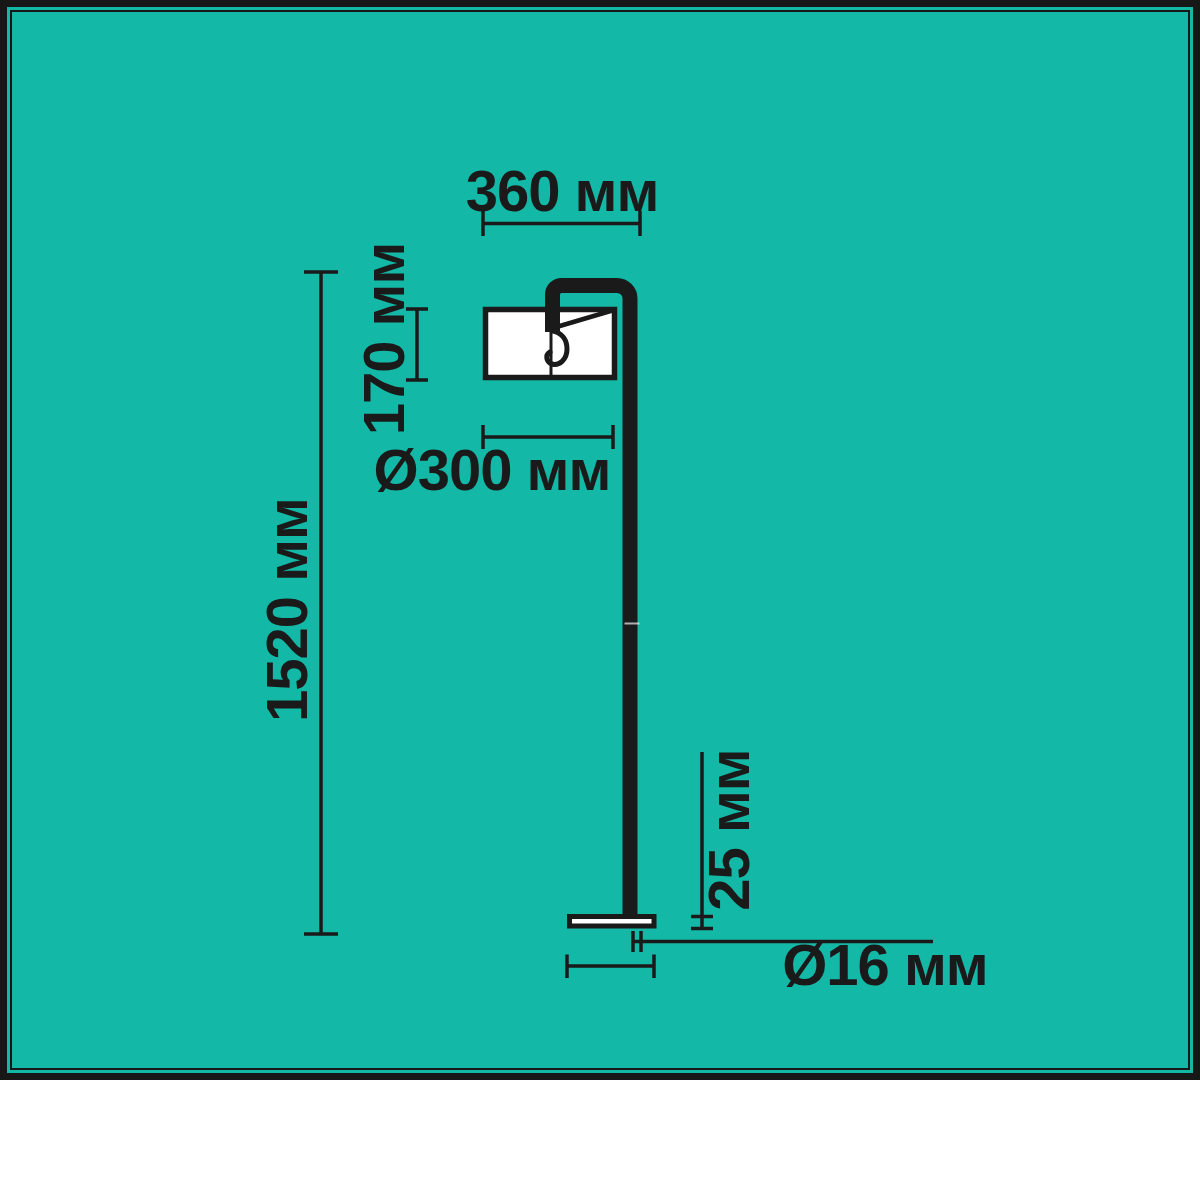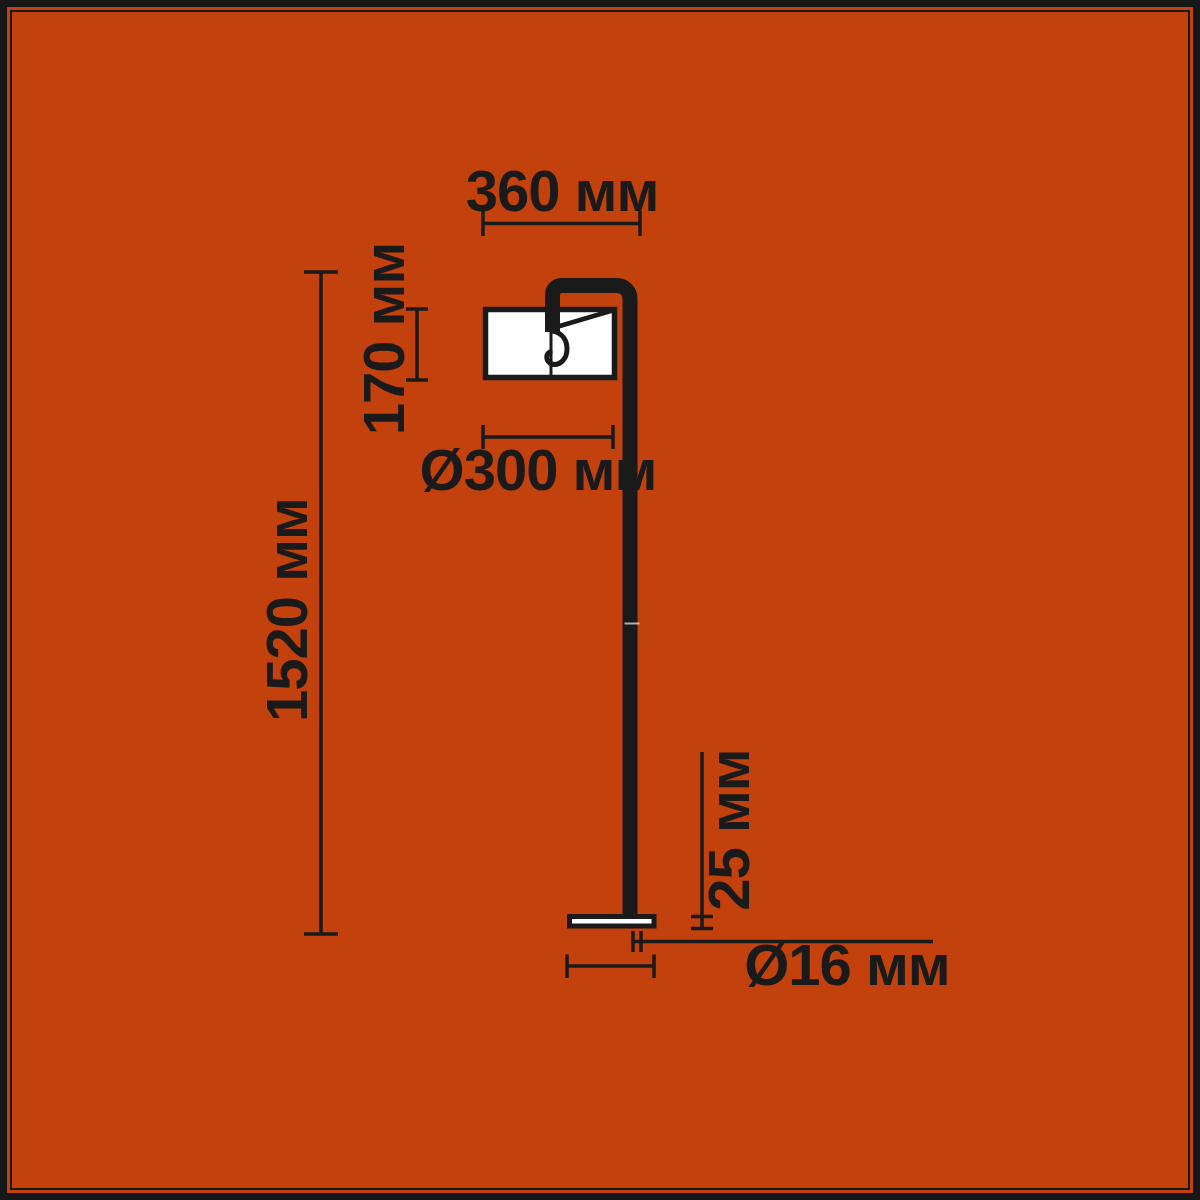--- a/index.html
+++ b/index.html
@@ -3,22 +3,22 @@
 <meta charset="utf-8">
 <style>
   html, body {
     margin: 0;
     padding: 0;
     background: #ffffff;
   }
   .canvas {
     position: relative;
     width: 1200px;
-    height: 1200px;
-    background: #c2410c;
+    height: 1080px;
+    background: #14b8a6;
     overflow: hidden;
     font-family: "Liberation Sans", sans-serif;
   }
   .frame-outer {
     position: absolute;
     inset: 0;
     border: 7px solid #171717;
     pointer-events: none;
   }
   .frame-inner {
@@ -115,24 +115,24 @@
       <path d="M624.5 623.5 H639.5" stroke="#ffffff" stroke-width="2" opacity="0.65"></path>
 
       <rect x="569.5" y="916.5" width="84.5" height="9.5" fill="#ffffff" stroke-width="5"></rect>
     </g>
   </svg>
 
   <div class="dim-label" style="left:562px; top:191px;">360 мм</div>
 
   <div class="dim-label rot" style="left:384px; top:339px;">170 мм</div>
 
-  <div class="dim-label" style="left:538px; top:470px;">Ø300 мм</div>
+  <div class="dim-label" style="left:492px; top:470px;">Ø300 мм</div>
 
   <div class="dim-label rot" style="left:287px; top:610px;">1520 мм</div>
 
   <div class="dim-label rot" style="left:729px; top:830px;">25 мм</div>
 
-  <div class="dim-label" style="left:847px; top:965px;">Ø16 мм</div>
+  <div class="dim-label" style="left:885px; top:965px;">Ø16 мм</div>
 
 
   <div class="frame-inner"></div>
   <div class="frame-outer"></div>
 </div>
 
 </body></html>

